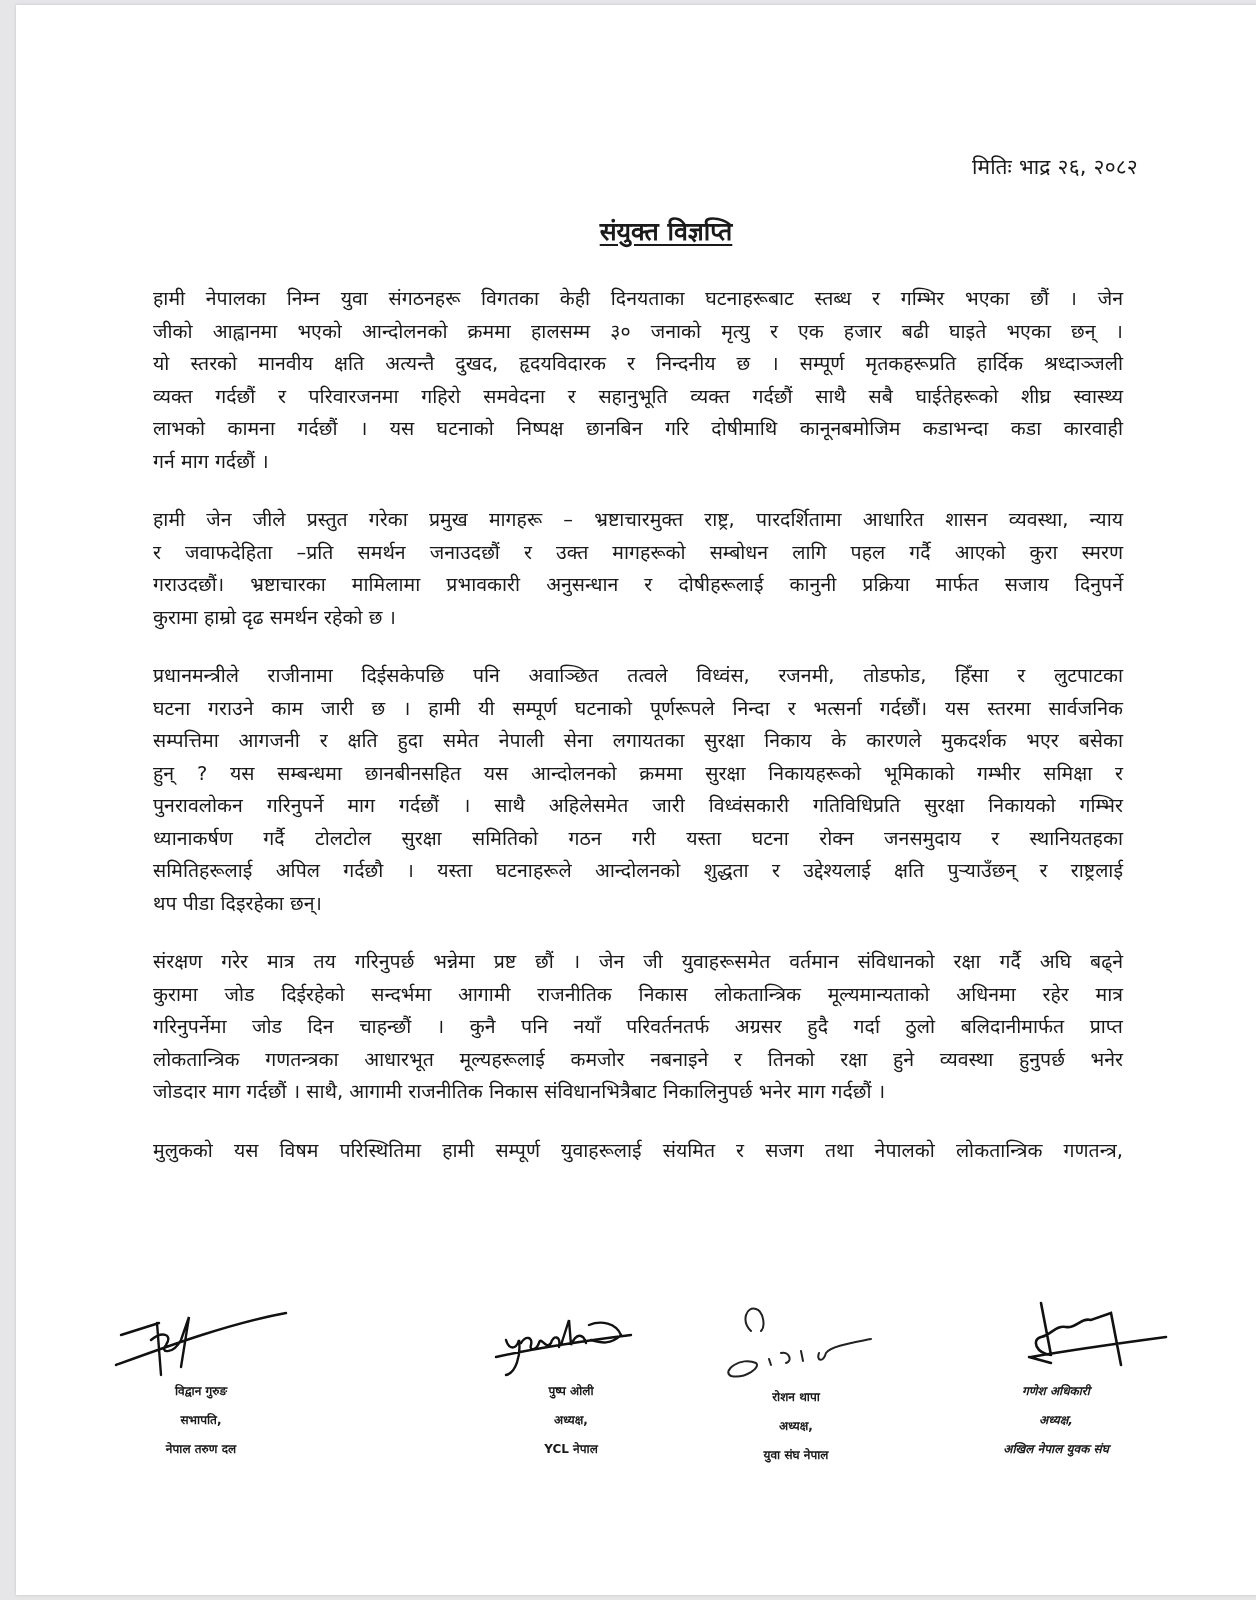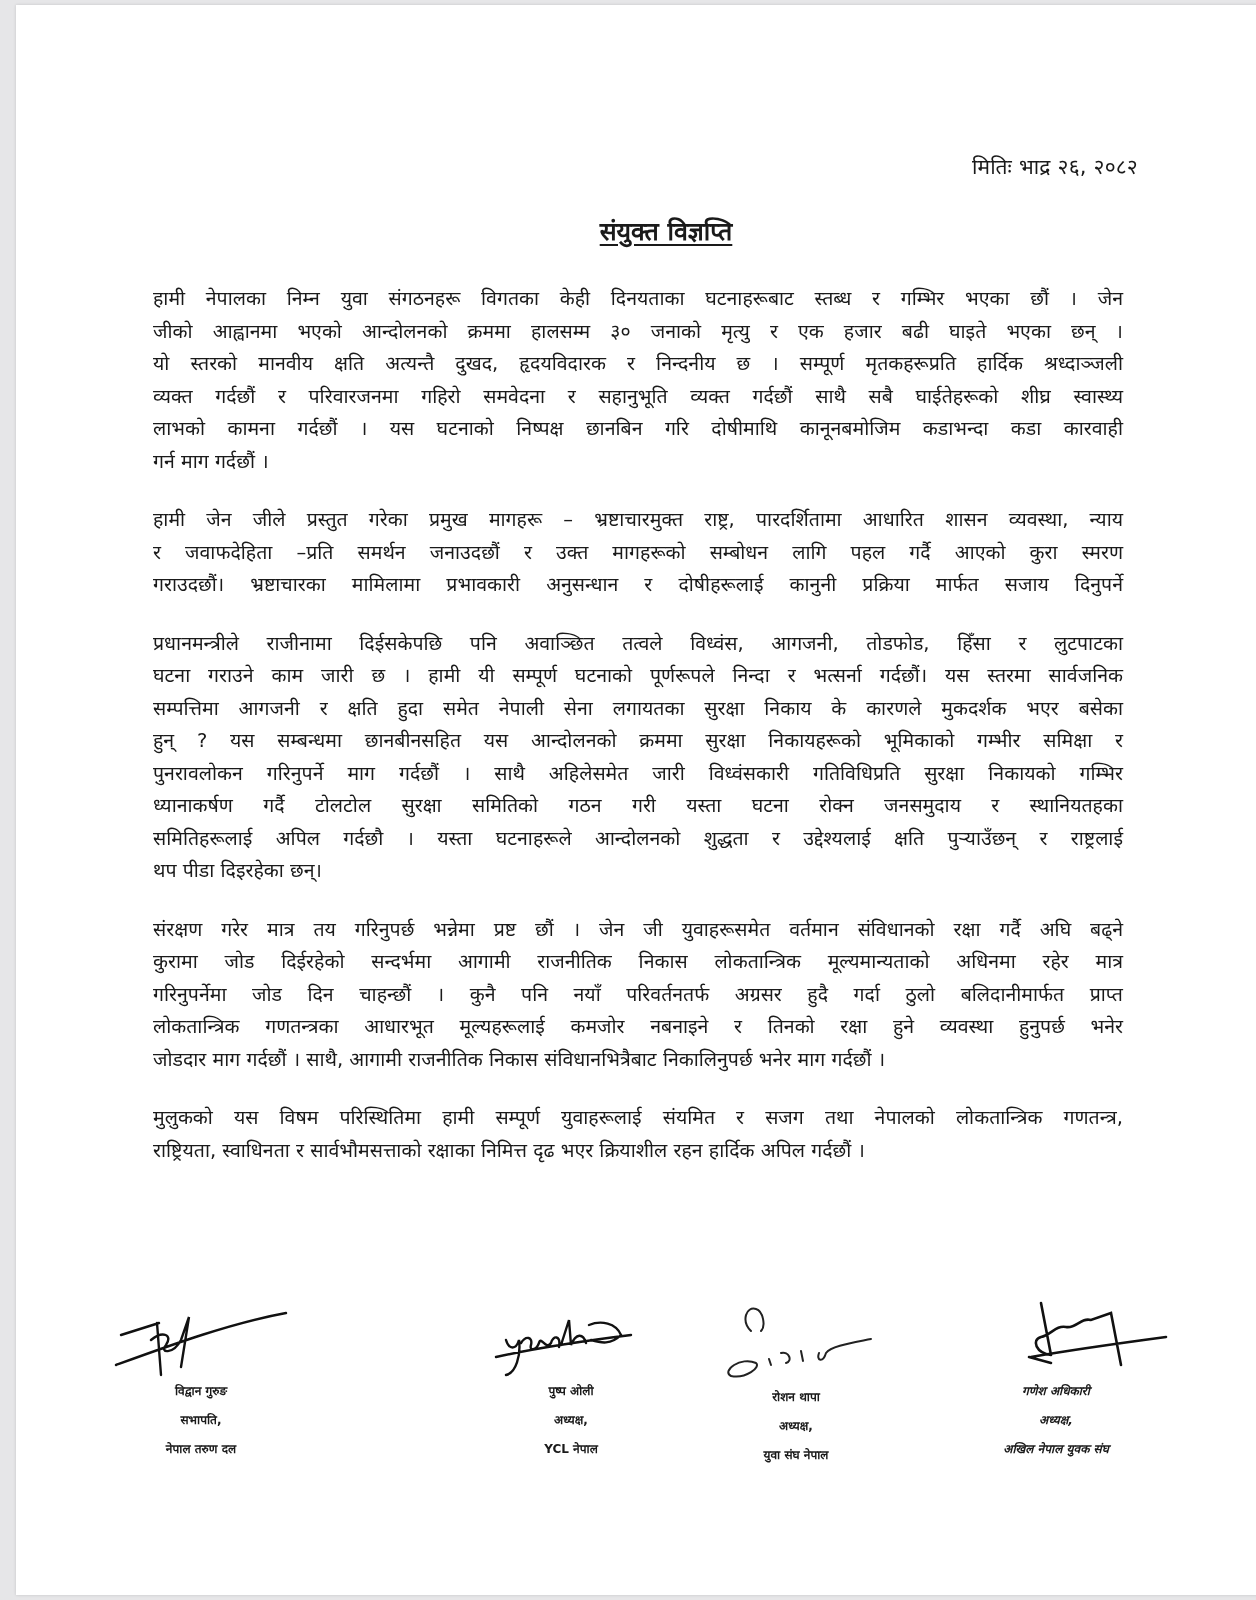--- a/index.html
+++ b/index.html
@@ -94,41 +94,41 @@
       <span class="ln">जीको आह्वानमा भएको आन्दोलनको क्रममा हालसम्म ३० जनाको मृत्यु र एक हजार बढी घाइते भएका छन् ।</span>
       <span class="ln">यो स्तरको मानवीय क्षति अत्यन्तै दुखद, हृदयविदारक र निन्दनीय छ । सम्पूर्ण मृतकहरूप्रति हार्दिक श्रध्दाञ्जली</span>
       <span class="ln">व्यक्त गर्दछौं र परिवारजनमा गहिरो समवेदना र सहानुभूति व्यक्त गर्दछौं साथै सबै घाईतेहरूको शीघ्र स्वास्थ्य</span>
       <span class="ln">लाभको कामना गर्दछौं । यस घटनाको निष्पक्ष छानबिन गरि दोषीमाथि कानूनबमोजिम कडाभन्दा कडा कारवाही</span>
       <span class="ln last">गर्न माग गर्दछौं ।</span>
     </p>
     <p class="para">
       <span class="ln">हामी जेन जीले प्रस्तुत गरेका प्रमुख मागहरू – भ्रष्टाचारमुक्त राष्ट्र, पारदर्शितामा आधारित शासन व्यवस्था, न्याय</span>
       <span class="ln">र जवाफदेहिता –प्रति समर्थन जनाउदछौं र उक्त मागहरूको सम्बोधन लागि पहल गर्दै आएको कुरा स्मरण</span>
       <span class="ln">गराउदछौं। भ्रष्टाचारका मामिलामा प्रभावकारी अनुसन्धान र दोषीहरूलाई कानुनी प्रक्रिया मार्फत सजाय दिनुपर्ने</span>
+      <span class="ln last">कुरामा हाम्रो दृढ समर्थन रहेको छ ।</span>
     </p>
     <p class="para">
-      <span class="ln">प्रधानमन्त्रीले राजीनामा दिईसकेपछि पनि अवाञ्छित तत्वले विध्वंस, आगजनी, तोडफोड, हिँसा र लुटपाटका</span>
+      <span class="ln">प्रधानमन्त्रीले राजीनामा दिईसकेपछि पनि अवाञ्छित तत्वले विध्वंस, रजनमी, तोडफोड, हिँसा र लुटपाटका</span>
       <span class="ln">घटना गराउने काम जारी छ । हामी यी सम्पूर्ण घटनाको पूर्णरूपले निन्दा र भत्सर्ना गर्दछौं। यस स्तरमा सार्वजनिक</span>
       <span class="ln">सम्पत्तिमा आगजनी र क्षति हुदा समेत नेपाली सेना लगायतका सुरक्षा निकाय के कारणले मुकदर्शक भएर बसेका</span>
       <span class="ln">हुन् ? यस सम्बन्धमा छानबीनसहित यस आन्दोलनको क्रममा सुरक्षा निकायहरूको भूमिकाको गम्भीर समिक्षा र</span>
       <span class="ln">पुनरावलोकन गरिनुपर्ने माग गर्दछौं । साथै अहिलेसमेत जारी विध्वंसकारी गतिविधिप्रति सुरक्षा निकायको गम्भिर</span>
       <span class="ln">ध्यानाकर्षण गर्दै टोलटोल सुरक्षा समितिको गठन गरी यस्ता घटना रोक्न जनसमुदाय र स्थानियतहका</span>
       <span class="ln">समितिहरूलाई अपिल गर्दछौ । यस्ता घटनाहरूले आन्दोलनको शुद्धता र उद्देश्यलाई क्षति पुऱ्याउँछन् र राष्ट्रलाई</span>
       <span class="ln last">थप पीडा दिइरहेका छन्।</span>
     </p>
     <p class="para">
       <span class="ln">संरक्षण गरेर मात्र तय गरिनुपर्छ भन्नेमा प्रष्ट छौं । जेन जी युवाहरूसमेत वर्तमान संविधानको रक्षा गर्दै अघि बढ्ने</span>
       <span class="ln">कुरामा जोड दिईरहेको सन्दर्भमा आगामी राजनीतिक निकास लोकतान्त्रिक मूल्यमान्यताको अधिनमा रहेर मात्र</span>
       <span class="ln">गरिनुपर्नेमा जोड दिन चाहन्छौं । कुनै पनि नयाँ परिवर्तनतर्फ अग्रसर हुदै गर्दा ठुलो बलिदानीमार्फत प्राप्त</span>
       <span class="ln">लोकतान्त्रिक गणतन्त्रका आधारभूत मूल्यहरूलाई कमजोर नबनाइने र तिनको रक्षा हुने व्यवस्था हुनुपर्छ भनेर</span>
       <span class="ln last">जोडदार माग गर्दछौं । साथै, आगामी राजनीतिक निकास संविधानभित्रैबाट निकालिनुपर्छ भनेर माग गर्दछौं ।</span>
     </p>
     <p class="para">
       <span class="ln">मुलुकको यस विषम परिस्थितिमा हामी सम्पूर्ण युवाहरूलाई संयमित र सजग तथा नेपालको लोकतान्त्रिक गणतन्त्र,</span>
-      <span class="ln last">राष्ट्रियता, स्वाधिनता र सार्वभौमसत्ताको रक्षाका निमित्त दृढ भएर क्रियाशील रहन हार्दिक अपिल गर्दछौं ।</span>
     </p>
   </div>
 
   <div class="signatures">
 
     <div class="sig sig1">
       <svg width="180" height="82" viewBox="0 0 180 82">
         <path d="M10 40 L48 28 M46 28 L50 80 M40 45 C52 35 62 40 55 50 C48 58 62 60 70 45 L78 22 L70 72 M5 70 C60 50 120 28 175 18" fill="none" stroke="#111" stroke-width="2.4" stroke-linecap="round"></path>
       </svg>
       <span class="name">विद्वान गुरुङ</span>

